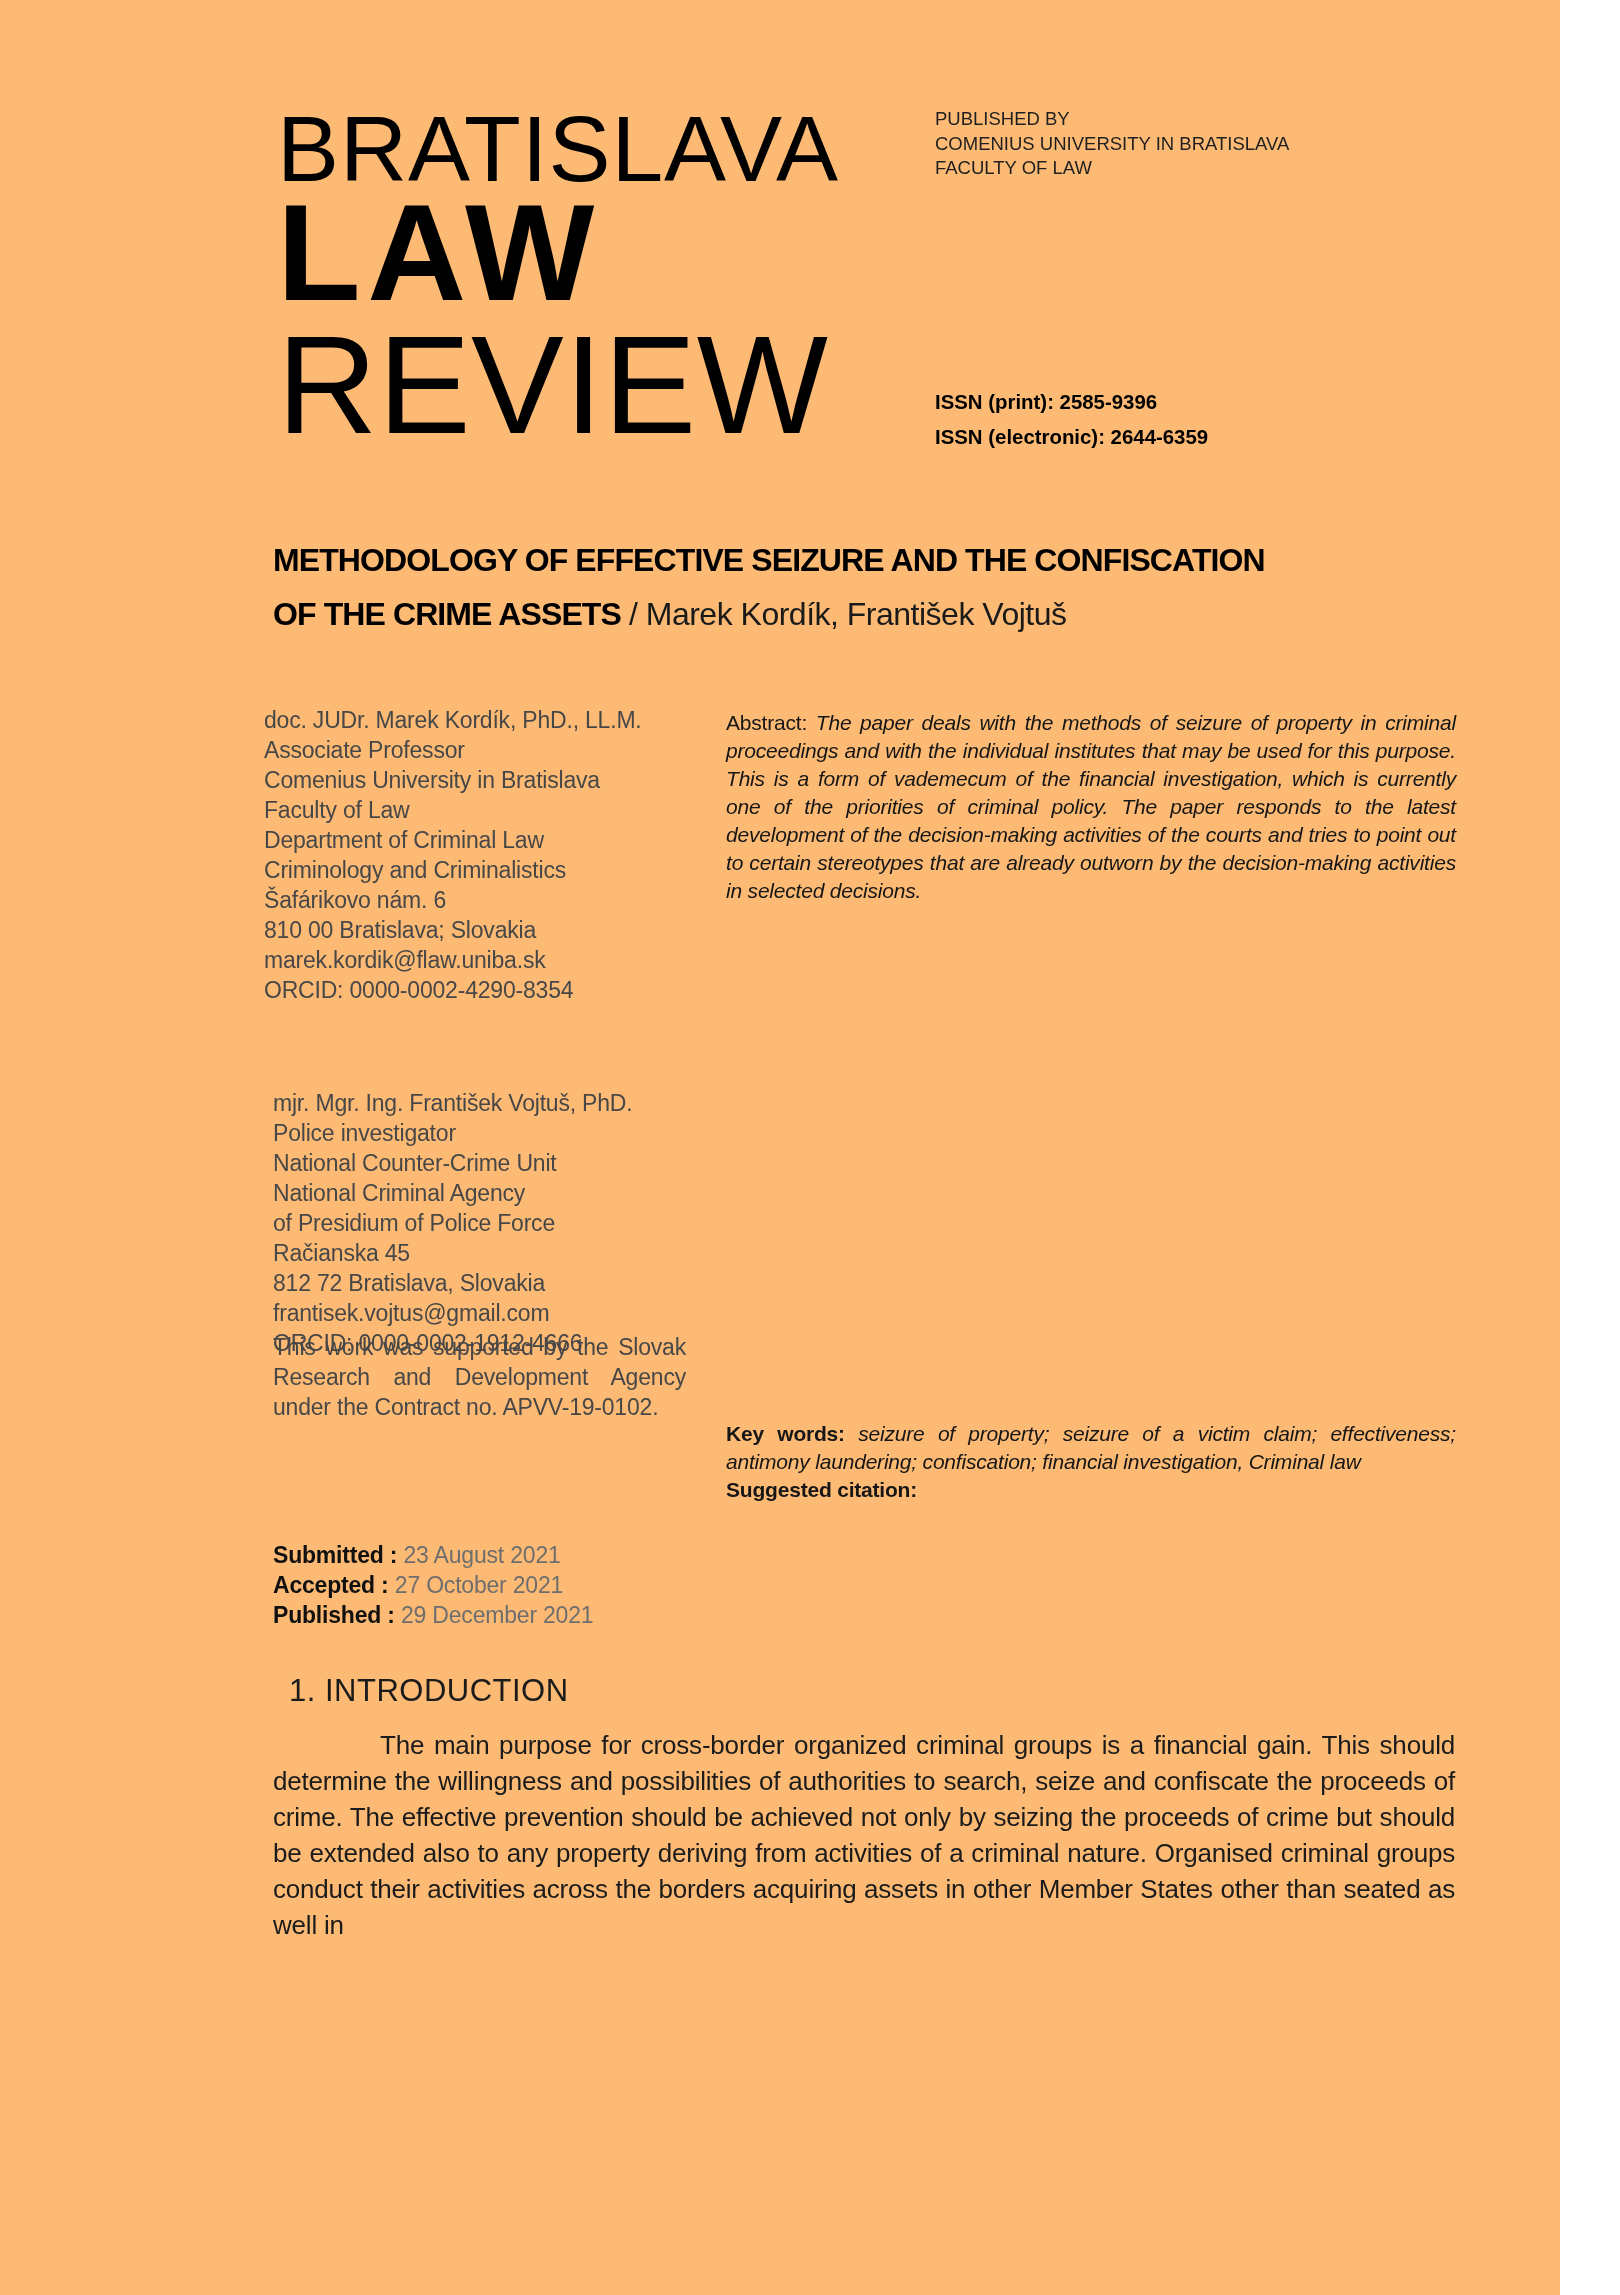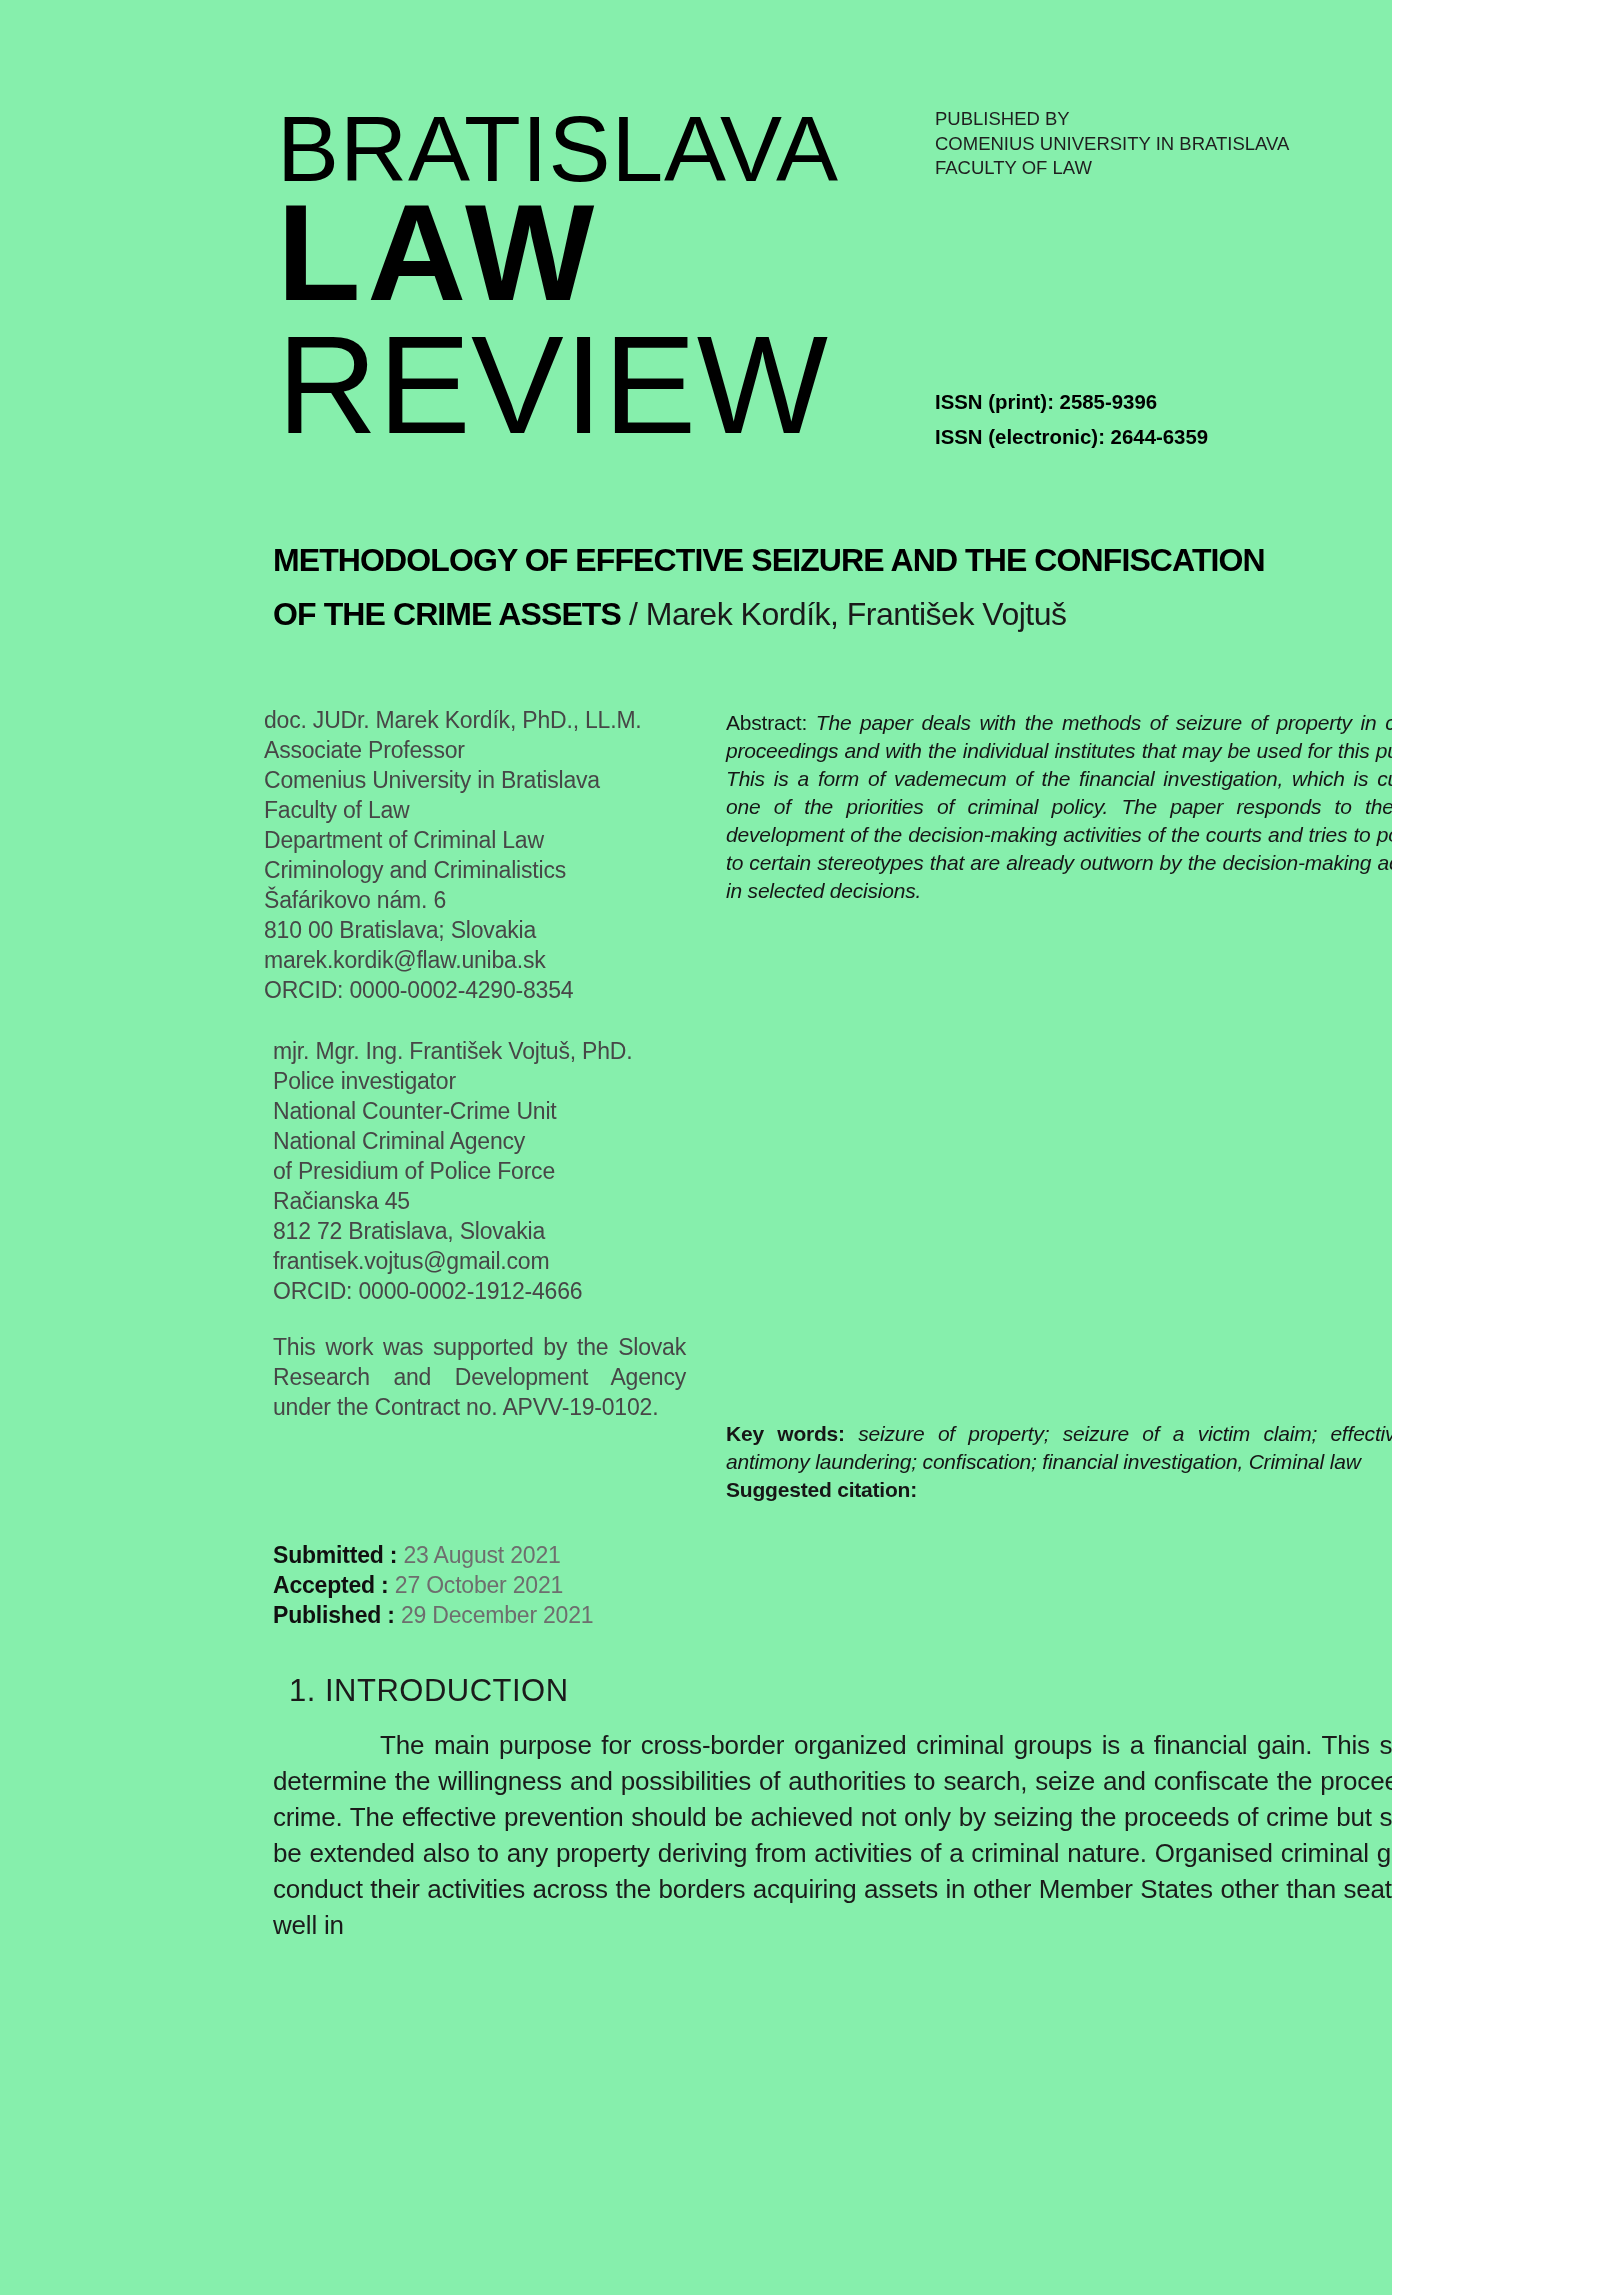--- a/index.html
+++ b/index.html
@@ -1,35 +1,35 @@
 <!DOCTYPE html>
 <html style="font-size:7.4px"><head>
 <meta charset="utf-8">
 <style>
   * { margin:0; padding:0; box-sizing:border-box; }
   html,body { background:#ffffff; }
   .page {
-    position:relative; width:1392px; height:2295px; background:#86efac;
+    position:relative; width:1560px; height:2295px; background:#fdba74;
     font-family:"Liberation Sans", sans-serif; color:#111; overflow:hidden;
   }
   
   .logo-line { position:absolute; left:277px; line-height:1; color:#000; white-space:nowrap; font-weight:400; }
   .logo-1 { top:103px; font-size:93px; letter-spacing:0.9px; }
   .logo-2 { top:184px; font-size:137px; letter-spacing:6.5px;font-weight:bold; }
   .logo-3 { top:315px; font-size:139px; letter-spacing:0.5px; }
   .publisher { position:absolute; left:935px; top:107px; font-size:18.5px; line-height:24.5px; color:#1f1f1f; white-space:nowrap; }
   .issn { position:absolute; left:935px; top:385px; font-size:20.4px; line-height:35px; font-weight:700; color:#000; white-space:nowrap; }
   
   .title { position:absolute; left:273px; top:533px; font-size:32px; line-height:54px; font-weight:700; letter-spacing:-0.9px; color:#000; }
   .title div { white-space:nowrap; }
   .title-authors { font-weight:400; letter-spacing:-0.5px; color:#1a1a1a; }
   
   .leftcol { font-size:23px; line-height:30px; color:#474747; letter-spacing:-0.2px; }
   .author-1 { position:absolute; left:264px; top:705px; width:417px; }
-  .author-2 { position:absolute; left:273px; top:1036px; width:417px; }
+  .author-2 { position:absolute; left:273px; top:1088px; width:417px; }
   .funding  { position:absolute; left:273px; top:1332px; width:413px; text-align:justify; }
   .dates    { position:absolute; left:273px; top:1540px; width:417px; }
   .date-label { font-weight:700; color:#101010; letter-spacing:-0.2px; }
   .date-value { color:#6e6e6e; }
   
   .rightcol { font-size:21px; line-height:28px; color:#161616; letter-spacing:-0.2px; text-align:justify; }
   .abstract { position:absolute; left:726px; top:709px; width:730px; }
   .kwcit    { position:absolute; left:726px; top:1420px; width:730px; }
   .it { font-style:italic; }
   .b  { font-weight:700; }

